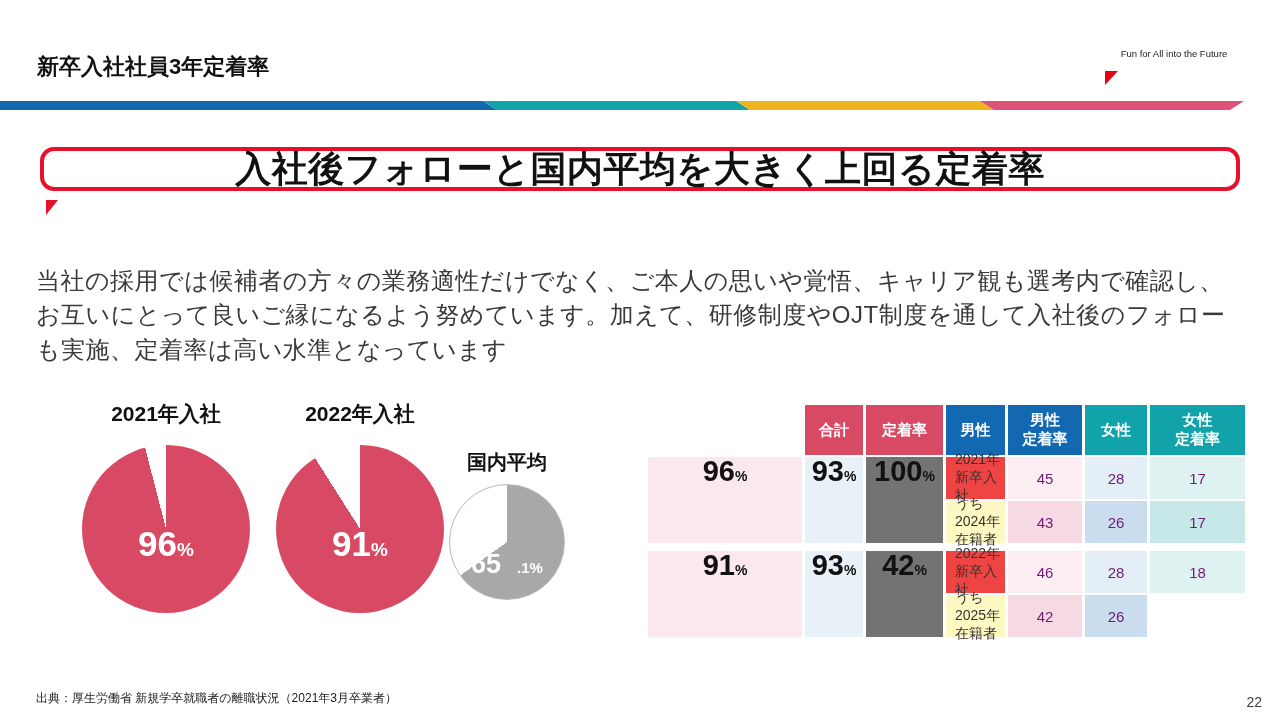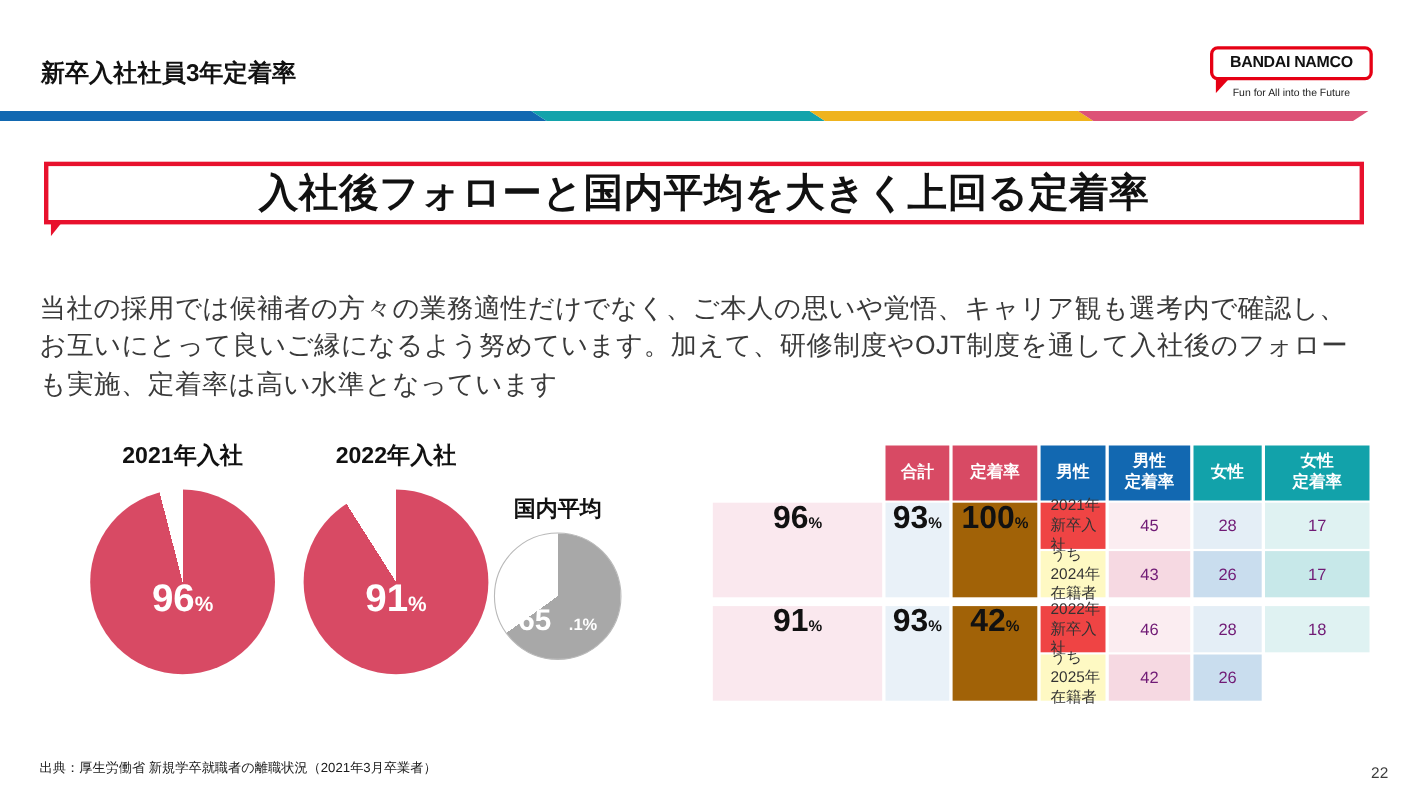--- a/index.html
+++ b/index.html
@@ -32,22 +32,22 @@
 
   
   .stripe { position:absolute; left:0; top:101px; width:1280px; height:9px; }
   .seg-blue   { fill:#1268b1; }
   .seg-teal   { fill:#13a3ab; }
   .seg-yellow { fill:#efb31e; }
   .seg-pink   { fill:#dd5277; }
 
   
   .headline-box {
-    position:absolute; left:40px; top:147px; width:1200px; height:57px;
-    border:4px solid #e8112d; border-radius:0; background:#fff;
+    position:absolute; left:40px; top:147px; width:1200px; height:44px;
+    border:4px solid #e8112d; border-radius:14px; background:#fff;
     display:flex; align-items:center; justify-content:center;
   }
   .headline-text { font-size:36px; font-weight:900; color:#111; letter-spacing:0.5px; white-space:nowrap; }
   .headline-tail {
     position:absolute; left:46px; top:200px; width:12px; height:15px;
     background:#e8112d; clip-path:polygon(0 0,100% 0,0 100%);
   }
 
   
   .body-text {
@@ -100,36 +100,35 @@
   .bg-label-b { background:#fef9c3; }
   .val { font-size:15px; color:#701a75; }
   .bg-total-a { background:#fbedf1; } .bg-total-b { background:#f6d9e2; }
   .bg-male-a  { background:#e4eef6; } .bg-male-b  { background:#c9ddee; }
   .bg-fem-a   { background:#dff2f2; } .bg-fem-b   { background:#c7e8e9; }
   .rate { display:flex; align-items:baseline; justify-content:center; color:#111; }
   .rate .big { font-size:29px; font-weight:800; line-height:1; }
   .rate .small { font-size:14px; font-weight:700; line-height:1; }
   .bg-rate-pink { background:#fae8ee; }
   .bg-rate-blue { background:#e9f1f8; }
-  .bg-rate-teal { background:#a16207; }
+  .bg-rate-teal { background:#737373; }
   .span2a { grid-row:2 / span 2; }
   .span2b { grid-row:5 / span 2; }
 
   
   .source-text { position:absolute; left:36px; top:690px; font-size:12px; color:#1a1a1a; }
   .page-number { position:absolute; right:18px; top:694px; font-size:14px; color:#3c3c3c; }
 </style>
 </head>
 <body>
 
 <div class="slide-title">新卒入社社員3年定着率</div>
 
 <div class="logo-wrap">
   <div class="logo-tail"></div>
-  <div class="logo-box">BANDAI NAMCO</div>
   <div class="logo-tagline">Fun for All into the Future</div>
 </div>
 
 <svg class="stripe" viewBox="0 0 1280 9" preserveAspectRatio="none">
   <polygon class="seg-blue" points="0,0 483,0 497,9 0,9"></polygon>
   <polygon class="seg-teal" points="483,0 736,0 750,9 497,9"></polygon>
   <polygon class="seg-yellow" points="736,0 980,0 994,9 750,9"></polygon>
   <polygon class="seg-pink" points="980,0 1244,0 1230,9 994,9"></polygon>
 </svg>
 

